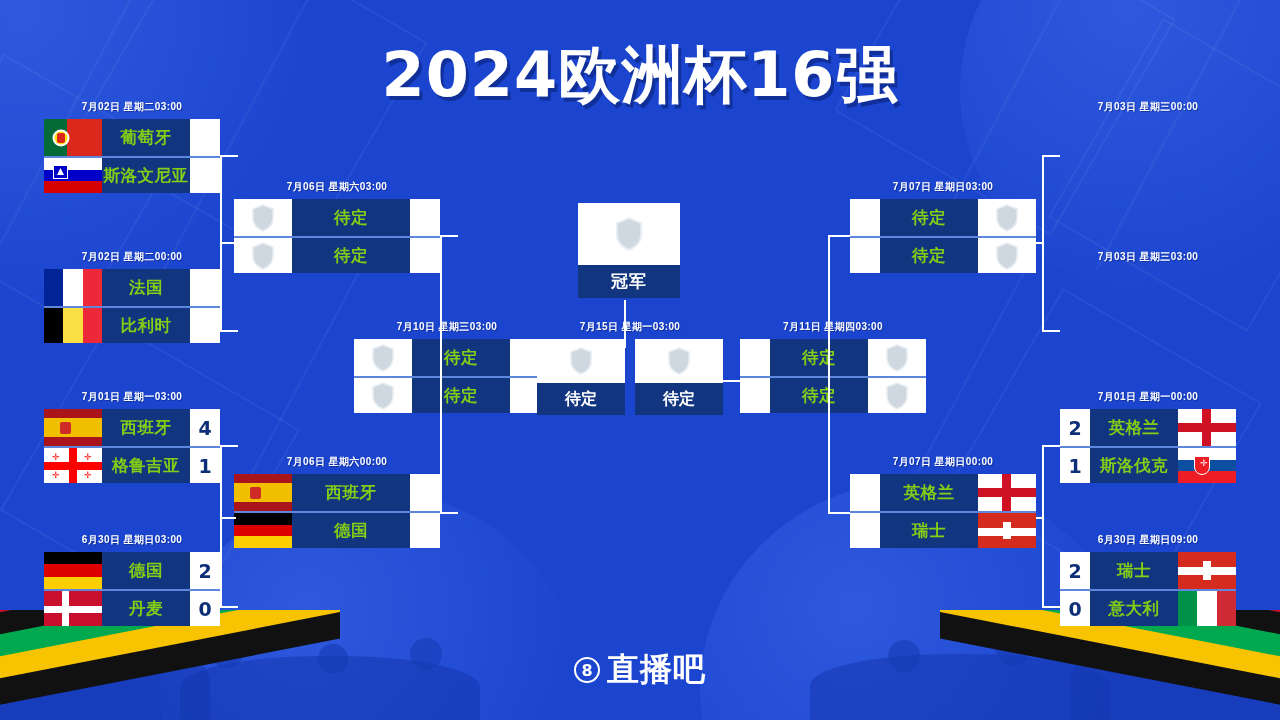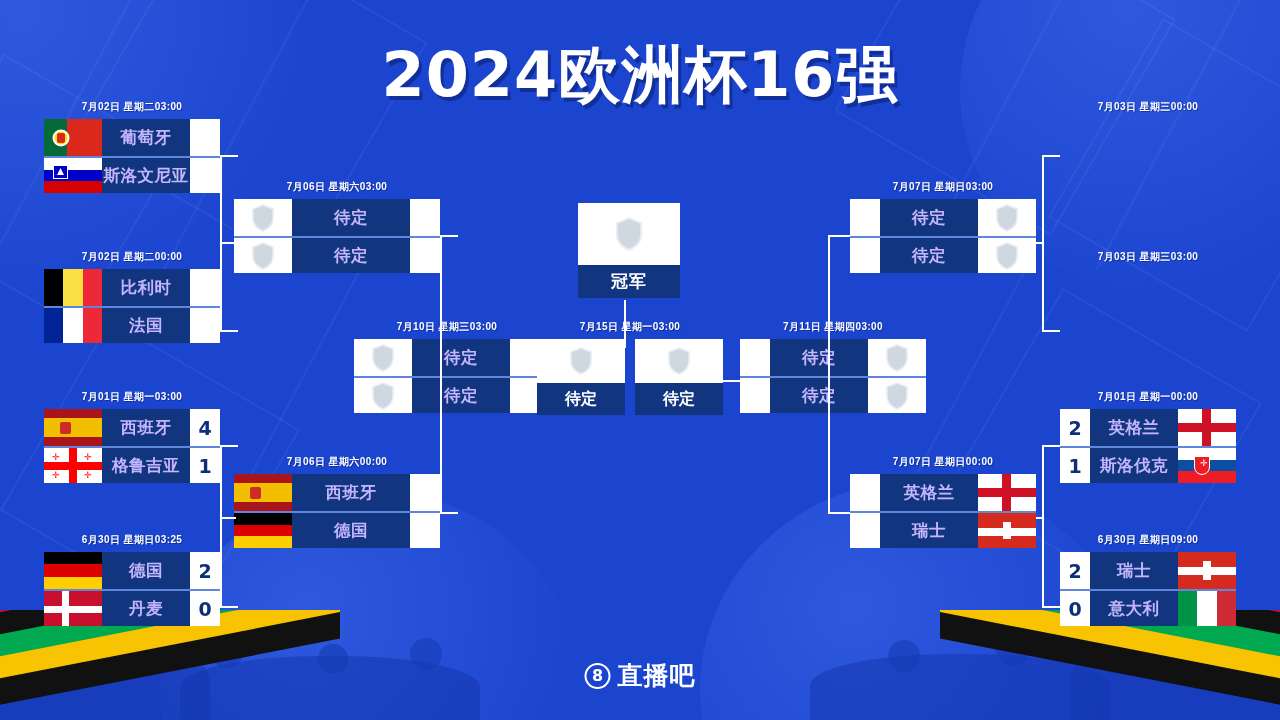--- a/index.html
+++ b/index.html
@@ -142,21 +142,21 @@
   .row + .row { border-top: 2px solid #5d86dc; }
 
   .flag {
     width: 58px; flex: 0 0 58px;
     position: relative; overflow: hidden;
     background: #ffffff;
   }
   .name {
     flex: 1 1 auto;
     display: flex; align-items: center;
-    color: #c4b5fd;
+    color: #84cc16;
     font-size: 16.5px; font-weight: 700;
     letter-spacing: .5px;
     white-space: nowrap;
     font-family: "DejaVu Sans", sans-serif;
   }
   .name.c  { justify-content: center; }
   .score {
     width: 30px; flex: 0 0 30px;
     background: #ffffff;
     color: #0d2f78;
@@ -212,21 +212,21 @@
     color: #ffffff;
   }
   #watermark .wm-circle {
     width: 26px; height: 26px; border-radius: 50%;
     border: 2.5px solid #fff;
     display: flex; align-items: center; justify-content: center;
     font-size: 16px; font-weight: 700;
     font-family: "DejaVu Sans", sans-serif;
   }
   #watermark .wm-text {
-    font-size: 25px; font-weight: 700; letter-spacing: 1px;
+    font-size: 32px; font-weight: 700; letter-spacing: 1px;
     font-family: "DejaVu Sans", sans-serif;
   }
   #bgtext {
     position: absolute; left: 50%; transform: translateX(-50%);
     bottom: 52px;
     color: rgba(255,255,255,0.09);
     font-family: "Liberation Serif", serif;
     font-size: 20px; letter-spacing: 5px; white-space: nowrap;
   }
 </style>
@@ -308,30 +308,30 @@
         <div class="score empty"></div>
       </div>
     </div>
   </div>
 
   <div class="block" style="left:44px; top:250px; width:176px;">
     <div class="dateline c">7月02日 星期二00:00</div>
     <div class="card">
       <div class="row">
         <div class="flag">
+          <div style="position:absolute;inset:0;background:linear-gradient(90deg,#002395 0 33.3%,#fff 33.3% 66.6%,#ed2939 66.6% 100%);"></div>
+        </div>
+        <div class="name c">法国</div>
+        <div class="score empty"></div>
+      </div>
+      <div class="row">
+        <div class="flag">
           <div style="position:absolute;inset:0;background:linear-gradient(90deg,#000 0 33.3%,#fae042 33.3% 66.6%,#ed2939 66.6% 100%);"></div>
         </div>
         <div class="name c">比利时</div>
-        <div class="score empty"></div>
-      </div>
-      <div class="row">
-        <div class="flag">
-          <div style="position:absolute;inset:0;background:linear-gradient(90deg,#002395 0 33.3%,#fff 33.3% 66.6%,#ed2939 66.6% 100%);"></div>
-        </div>
-        <div class="name c">法国</div>
         <div class="score empty"></div>
       </div>
     </div>
   </div>
 
   <div class="block" style="left:44px; top:390px; width:176px;">
     <div class="dateline c">7月01日 星期一03:00</div>
     <div class="card">
       <div class="row">
         <div class="flag">
@@ -351,21 +351,21 @@
           <div style="position:absolute;left:8px;top:23px;color:#ff0000;font-size:9px;line-height:9px;">✛</div>
           <div style="position:absolute;left:40px;top:23px;color:#ff0000;font-size:9px;line-height:9px;">✛</div>
         </div>
         <div class="name c">格鲁吉亚</div>
         <div class="score">1</div>
       </div>
     </div>
   </div>
 
   <div class="block" style="left:44px; top:533px; width:176px;">
-    <div class="dateline c">6月30日 星期日03:25</div>
+    <div class="dateline c">6月30日 星期日03:00</div>
     <div class="card">
       <div class="row">
         <div class="flag">
           <div style="position:absolute;inset:0;background:linear-gradient(180deg,#000 0 33.3%,#dd0000 33.3% 66.6%,#ffce00 66.6% 100%);"></div>
         </div>
         <div class="name c">德国</div>
         <div class="score">2</div>
       </div>
       <div class="row">
         <div class="flag">

